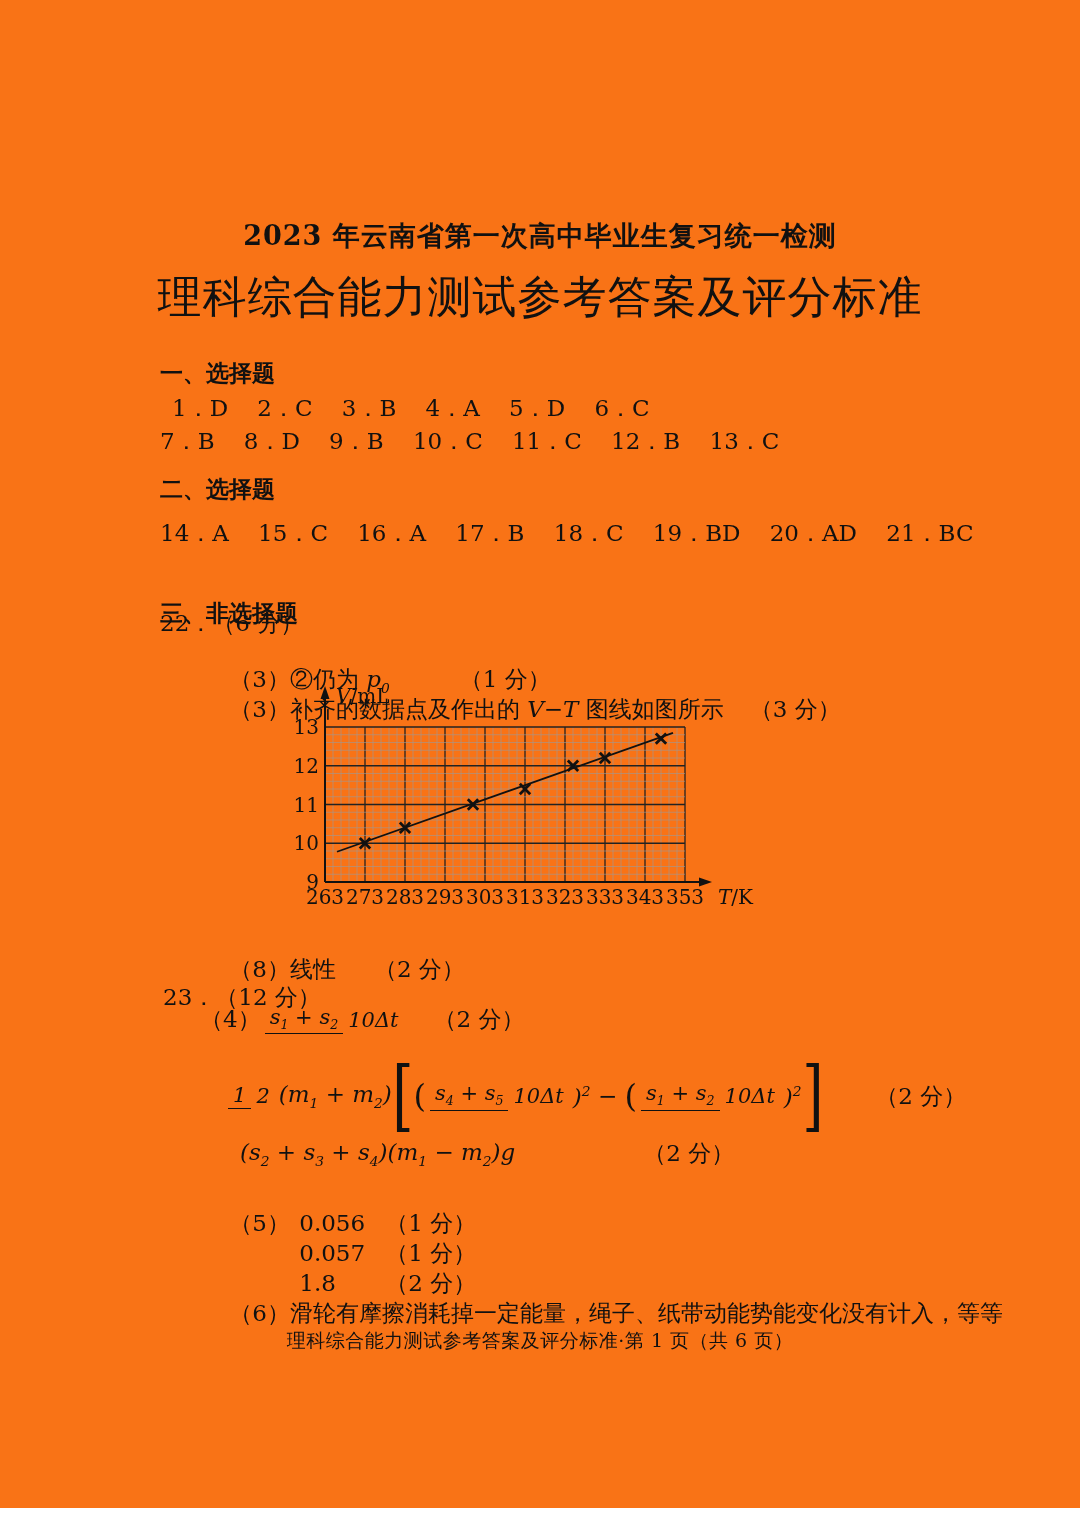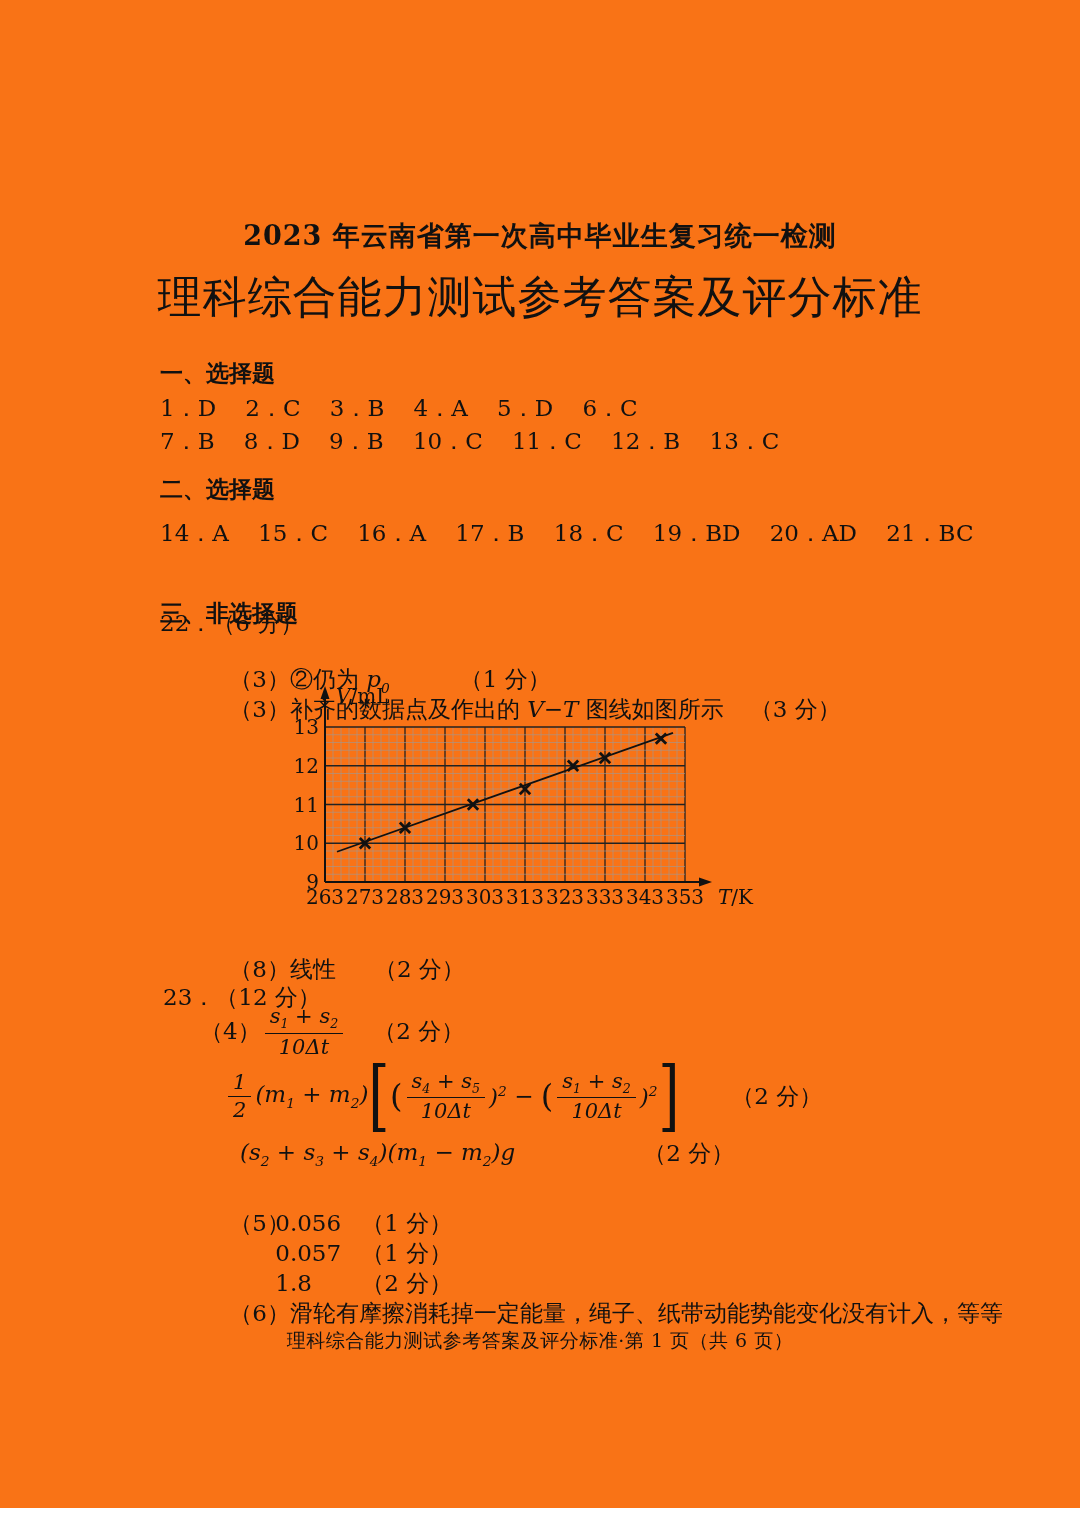--- a/index.html
+++ b/index.html
@@ -6,42 +6,42 @@
   .page{position:relative;width:1080px;height:1508px;background:#f97316;
         font-family:"DejaVu Serif","Liberation Serif",serif;color:#111;overflow:hidden;}
   .abs{position:absolute;}
   .ctr{left:0;width:100%;text-align:center;}
   .t1{font-size:27px;font-weight:bold;letter-spacing:1px;}
   .t2{font-size:44px;font-weight:normal;letter-spacing:1px;}
   .h{font-size:23px;font-weight:bold;font-family:"DejaVu Sans","Liberation Sans",sans-serif;}
   .ln{font-size:23px;white-space:pre;}
   .math{font-style:italic;}
   sub,sup{font-size:0.6em;font-style:inherit;}
-  .frac{display:inline-flex;flex-direction:column;align-items:center;vertical-align:middle;
+  .frac{display:inline-flex;flex-direction:row;align-items:center;vertical-align:middle;
         font-size:21px;line-height:1.15;margin:0 4px;}
   .fnum{border-bottom:1.5px solid #111;padding:0 5px 1px;}
   .fden{padding:1px 5px 0;}
   .frow{display:flex;align-items:center;font-size:23px;white-space:pre;}
   .bkt{font-size:76px;font-weight:400;line-height:1;transform:scaleX(0.72);margin:0 -4px;font-style:normal;}
   .midp{font-size:32px;font-style:normal;line-height:1;}
   .lbl{display:inline-block;width:46px;}
-  .val{display:inline-block;width:86px;}
+  .val{display:inline-block;width:86px;margin-left:24px;}
   .footer{font-size:19px;letter-spacing:0.5px;}
   svg text{font-family:"DejaVu Serif","Liberation Serif",serif;fill:#111;}
 </style>
 </head>
 <body>
 
 <div class="page">
 
   <div class="abs ctr t1" style="top:218px;">2023 年云南省第一次高中毕业生复习统一检测</div>
   <div class="abs ctr t2" style="top:268px;">理科综合能力测试参考答案及评分标准</div>
 
   <div class="abs h" style="top:358px;left:160px;text-align:center;">一、选择题</div>
-  <div class="abs ln" style="top:393px;left:160px;">1．D    2．C    3．B    4．A    5．D    6．C</div>
+  <div class="abs ln" style="top:393px;left:172px;">1．D    2．C    3．B    4．A    5．D    6．C</div>
   <div class="abs ln" style="top:426px;left:160px;text-align:right;">7．B    8．D    9．B    10．C    11．C    12．B    13．C</div>
 
   <div class="abs h" style="top:474px;left:160px;">二、选择题</div>
   <div class="abs ln" style="top:518px;left:160px;">14．A    15．C    16．A    17．B    18．C    19．BD    20．AD    21．BC</div>
 
   <div class="abs h" style="top:578px;left:160px;margin-top:20px;">三、非选择题</div>
 
   <div class="abs ln" style="top:608px;left:160px;">22．（6 分）</div>
 
   <div class="abs ln" style="top:638px;left:200px;">

